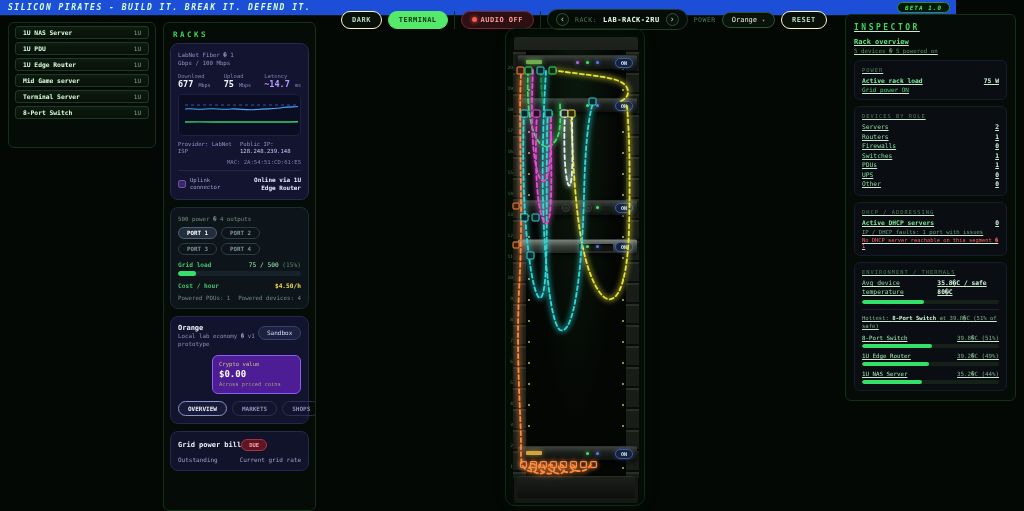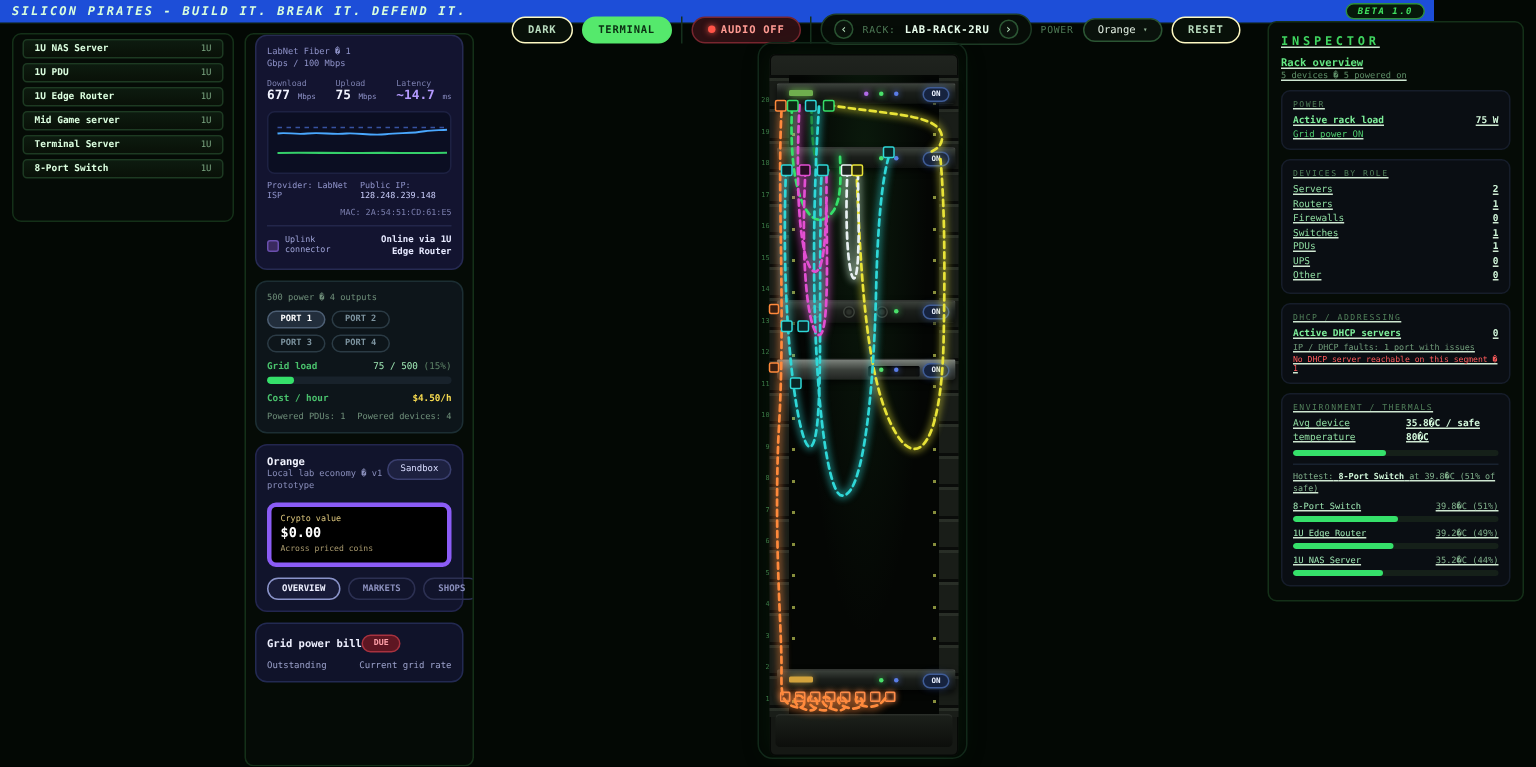--- a/index.html
+++ b/index.html
@@ -109,21 +109,21 @@
     color:#6f8f7a; margin-top:6px; }
   
   .w-head { display:flex; justify-content:space-between; }
   .w-title { font-size:7px; font-weight:bold; color:#f2f4ff; }
   .w-sub { font-size:5.8px; color:#8b90bd; width:80px; line-height:1.35; margin-top:1px; }
   .w-badge { font-size:6px; color:#d9ddff; background:#1d2140; border:1px solid #3a3f6e;
     border-radius:9px; padding:2px 8px; height:14px; margin-top:2px; }
   .w-boxes { display:flex; gap:6px; margin-top:6px; }
   .w-box { flex:1; border-radius:6px; padding:5px 6px; }
   .w-box.fiat { background:#1b1d3f; border:1px solid #34386b; }
-  .w-box.crypto { background:#000000; border:3px solid #8b5cf6; }
+  .w-box.crypto { background:#4c1d95; border:1px solid #8b5cf6;margin-left:34px; }
   .w-box .lb { font-size:5.6px; }
   .w-box.fiat .lb { color:#a8aee0; }
   .w-box.crypto .lb { color:#d8c27a; }
   .w-box .vl { font-size:9px; font-weight:bold; color:#ffffff; margin:2px 0; }
   .w-box .sb { font-size:5.4px; line-height:1.3; }
   .w-box.fiat .sb { color:#8b90bd; }
   .w-box.crypto .sb { color:#a99a6e; }
   .w-tabs { display:flex; gap:5px; margin-top:7px; }
   .w-tab { font-size:6px; font-weight:bold; padding:3px 9px; border-radius:10px;
     border:1px solid #2c3052; color:#8b90bd; cursor:pointer; }
@@ -265,20 +265,21 @@
       <span class="nm">Terminal Server</span>
       <span class="sz">1U</span>
     </div>
     <div class="pal-item">
       <span class="nm">8-Port Switch</span>
       <span class="sz">1U</span>
     </div>
   </div>
 
   <div class="panel" id="racksPanel">
+    <div class="panel-h">RACKS</div>
 
     <div class="card card-uplink">
       <div class="up-sub">LabNet Fiber � 1 Gbps / 100 Mbps</div>
       <div class="up-stats">
         <div class="up-stat">
           <div class="lb">Download</div>
           <div class="vl"><span>677</span> <span class="un">Mbps</span></div>
         </div>
         <div class="up-stat">
           <div class="lb">Upload</div>

